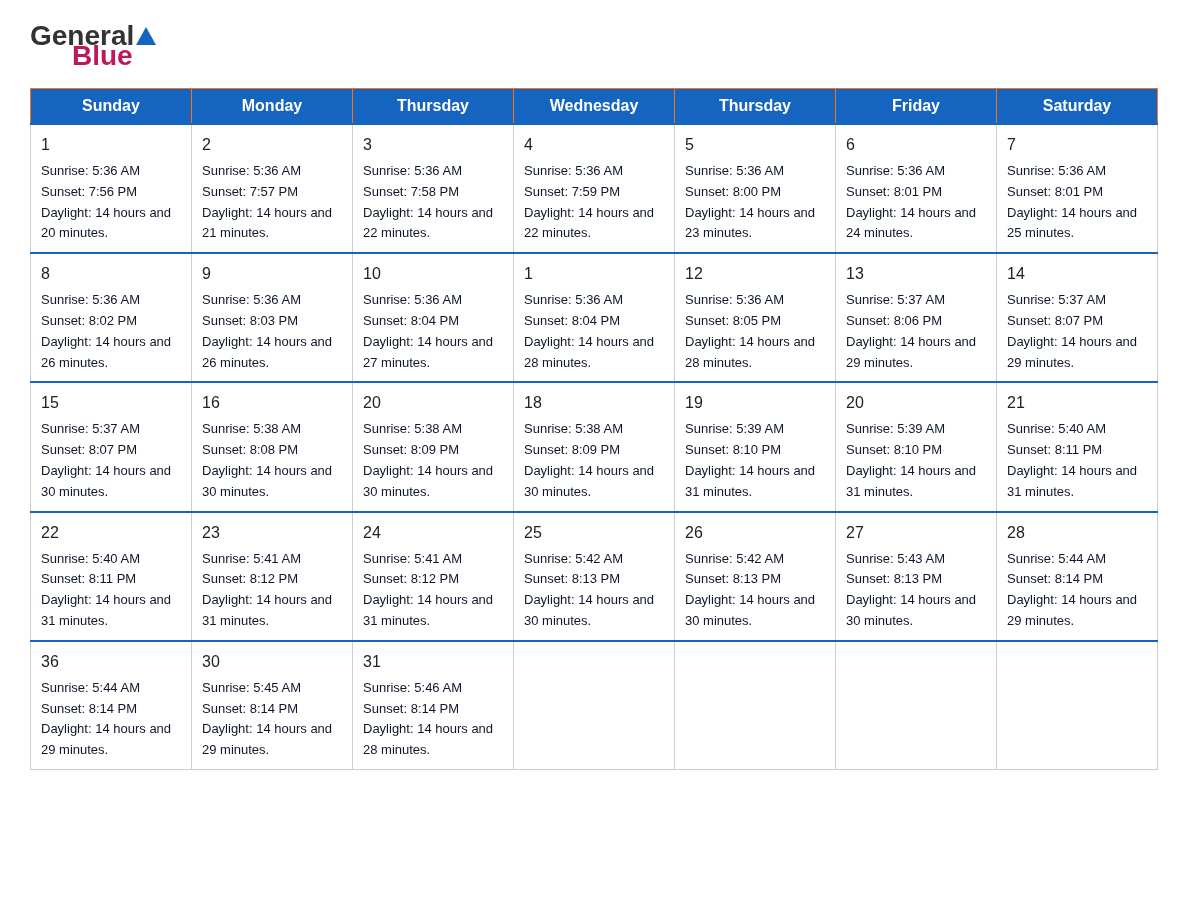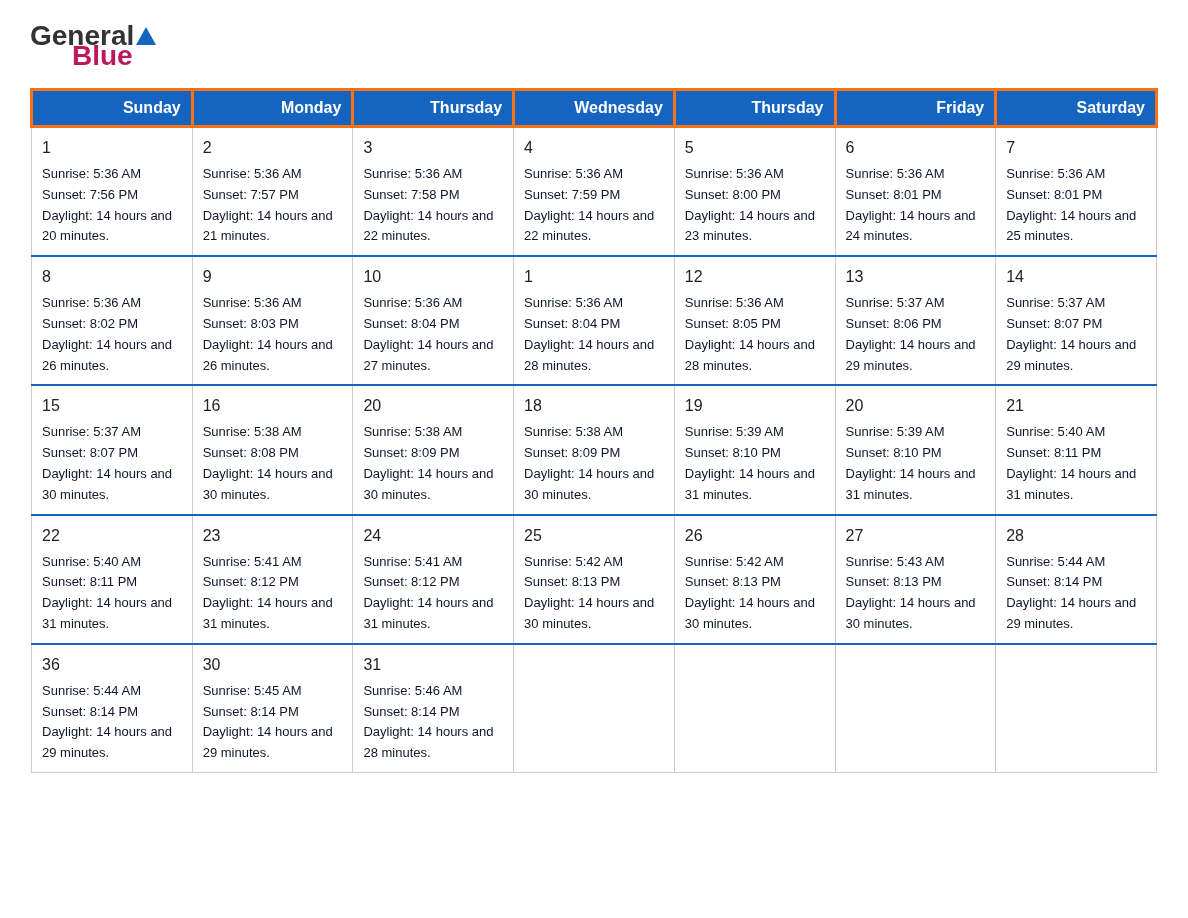--- a/index.html
+++ b/index.html
@@ -54,22 +54,22 @@
       width: 100%;
       border-collapse: collapse;
       margin-top: 16px;
     }
     th {
       background-color: #1565c0;
       color: #fff;
       font-size: 16px;
       font-weight: bold;
       padding: 8px 10px;
-      text-align: right;
-      border: 3px solid #f97316;
+      text-align: center;
+      border: 1px solid #f97316;
     }
     td {
       vertical-align: top;
       padding: 8px 10px;
       border: 1px solid #ccc;
       width: 14.28%;
       min-height: 110px;
       font-size: 13px;
       color: #222;
       line-height: 1.5;

